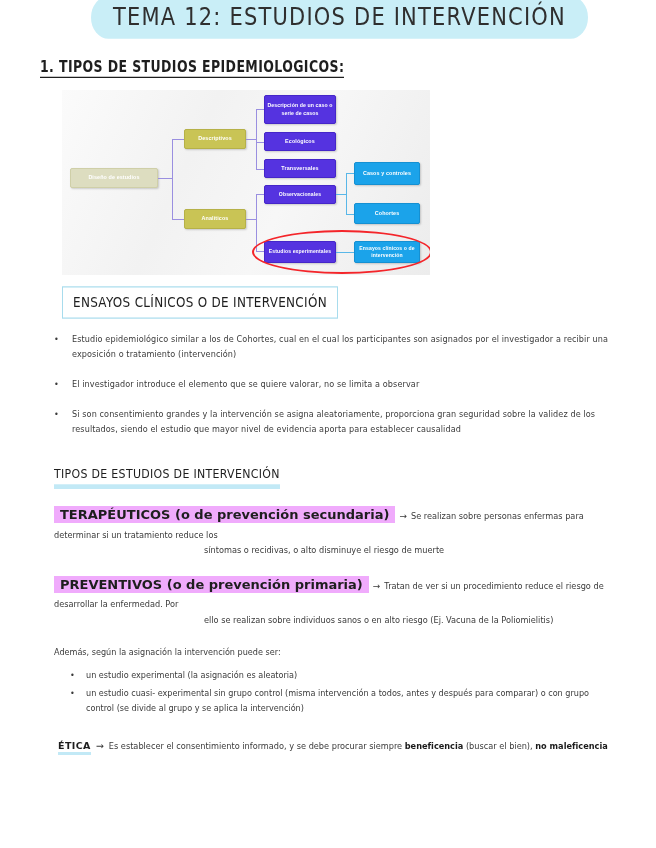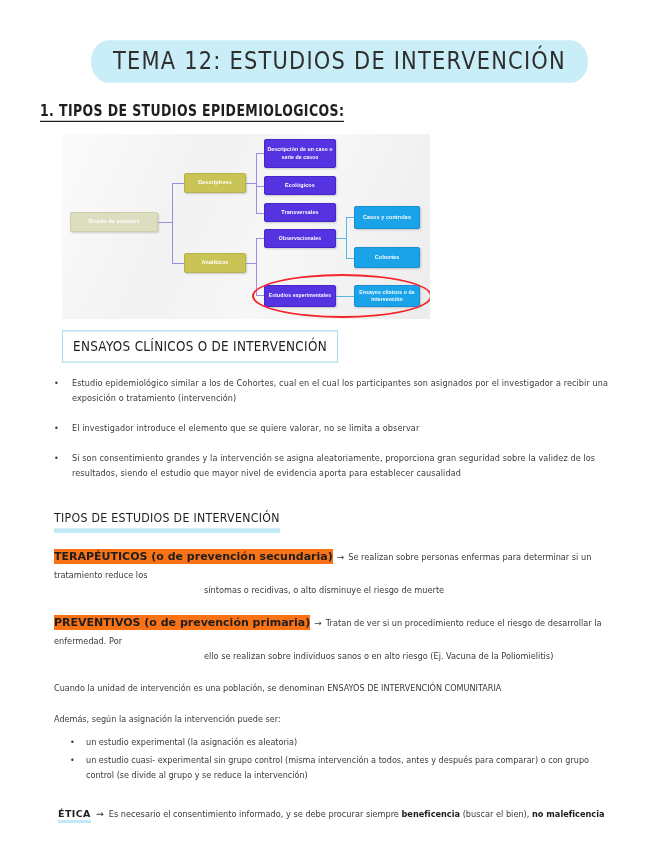--- a/index.html
+++ b/index.html
@@ -19,21 +19,20 @@
   .page {
     width: 656px;
     height: 848px;
     position: relative;
     padding: 0;
     box-sizing: border-box;
   }
 
   
   .title-wrap {
-    margin-top: 44px;
     text-align: center;
     padding-left: 23px;
   }
   .title-box {
     display: inline-block;
     background: #c9eef7;
     border-radius: 20px;
     padding: 5px 22px 6px 22px;
     font-size: 21px;
     letter-spacing: 1.2px;
@@ -151,25 +150,25 @@
   }
 
   .def-row {
     margin: 14px 46px 0 54px;
     font-size: 8.2px;
     line-height: 1.9;
     color: #3a3a3a;
     font-family: "DejaVu Sans", sans-serif;
   }
   .def-row .hl {
-    background: #f97316;
+    background: #f0abfc;
     font-weight: bold;
-    padding: 1px 0;
-    color: #1e1e1e;
-    font-size: 11px;
+    padding: 1px 6px;
+    color: #1e1e1e;
+    font-size: 13px;
   }
   .def-row .arrow { padding: 0 4px; font-size: 9px; }
   .def-row .indent2 {
     display: block;
     margin-left: 150px;
   }
   .def-row.prev .indent2 { margin-left: 150px; }
 
   .para {
     margin: 16px 46px 0 54px;
@@ -293,33 +292,32 @@
   <div class="def-row">
     <span class="hl">TERAPÉUTICOS (o de prevención secundaria)</span><span class="arrow">→</span><span>Se realizan sobre personas enfermas para determinar si un tratamiento reduce los</span>
     <span class="indent2">síntomas o recidivas, o alto disminuye el riesgo de muerte</span>
   </div>
 
   <div class="def-row prev">
     <span class="hl">PREVENTIVOS (o de prevención primaria)</span><span class="arrow">→</span><span>Tratan de ver si un procedimiento reduce el riesgo de desarrollar la enfermedad. Por</span>
     <span class="indent2">ello se realizan sobre individuos sanos o en alto riesgo (Ej. Vacuna de la Poliomielitis)</span>
   </div>
 
-  <div class="para">Cuando la unidad de intervención es una población, se denominan ENSAYOS DE INTERVENCIÓN COMUNITARIA</div>
 
   <div class="para small-gap">Además, según la asignación la intervención puede ser:</div>
 
   <div class="sub-bullets">
     <div class="sub-bullet">
       <span class="dot">•</span>
       <span class="btxt">un estudio experimental (la asignación es aleatoria)</span>
     </div>
     <div class="sub-bullet">
       <span class="dot">•</span>
-      <span class="btxt">un estudio cuasi- experimental sin grupo control (misma intervención a todos, antes y después para comparar) o con grupo control (se divide al grupo y se reduce la intervención)</span>
+      <span class="btxt">un estudio cuasi- experimental sin grupo control (misma intervención a todos, antes y después para comparar) o con grupo control (se divide al grupo y se aplica la intervención)</span>
     </div>
   </div>
 
   <div class="etica-row">
-    <span class="etica-label">ÉTICA</span><span class="arrow">→</span><span>Es necesario el consentimiento informado, y se debe procurar siempre </span><b>beneficencia</b><span> (buscar el bien), </span><b>no maleficencia</b>
+    <span class="etica-label">ÉTICA</span><span class="arrow">→</span><span>Es establecer el consentimiento informado, y se debe procurar siempre </span><b>beneficencia</b><span> (buscar el bien), </span><b>no maleficencia</b>
     
   </div>
 
 </div>
 
 </body></html>

